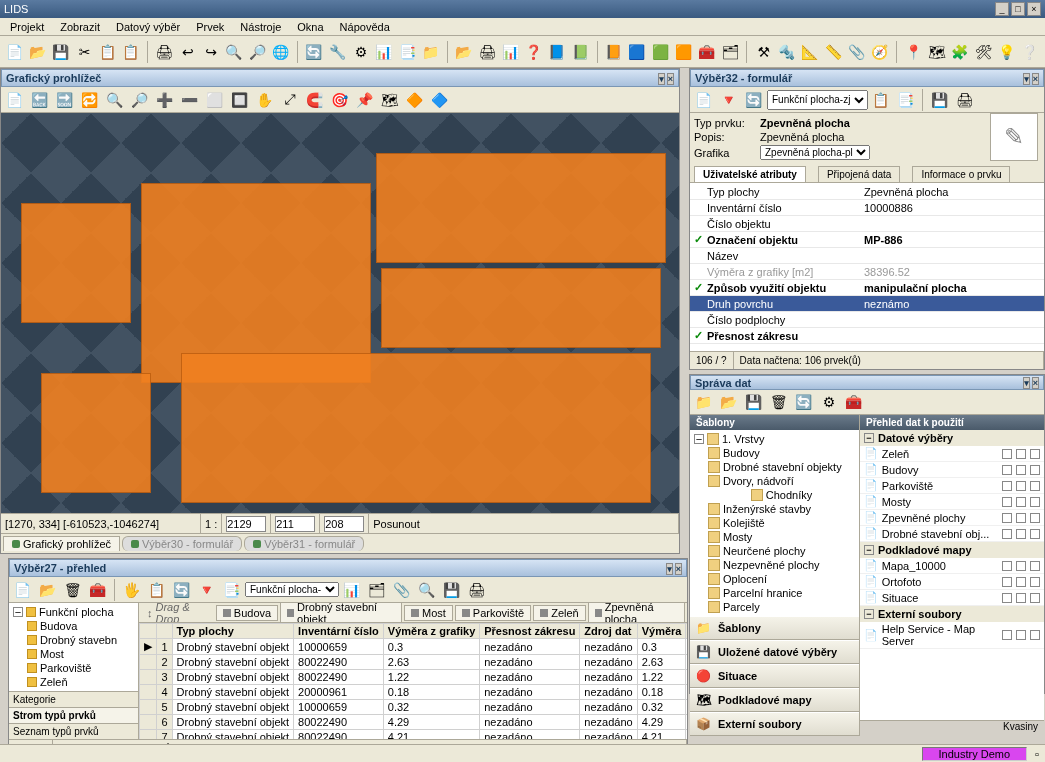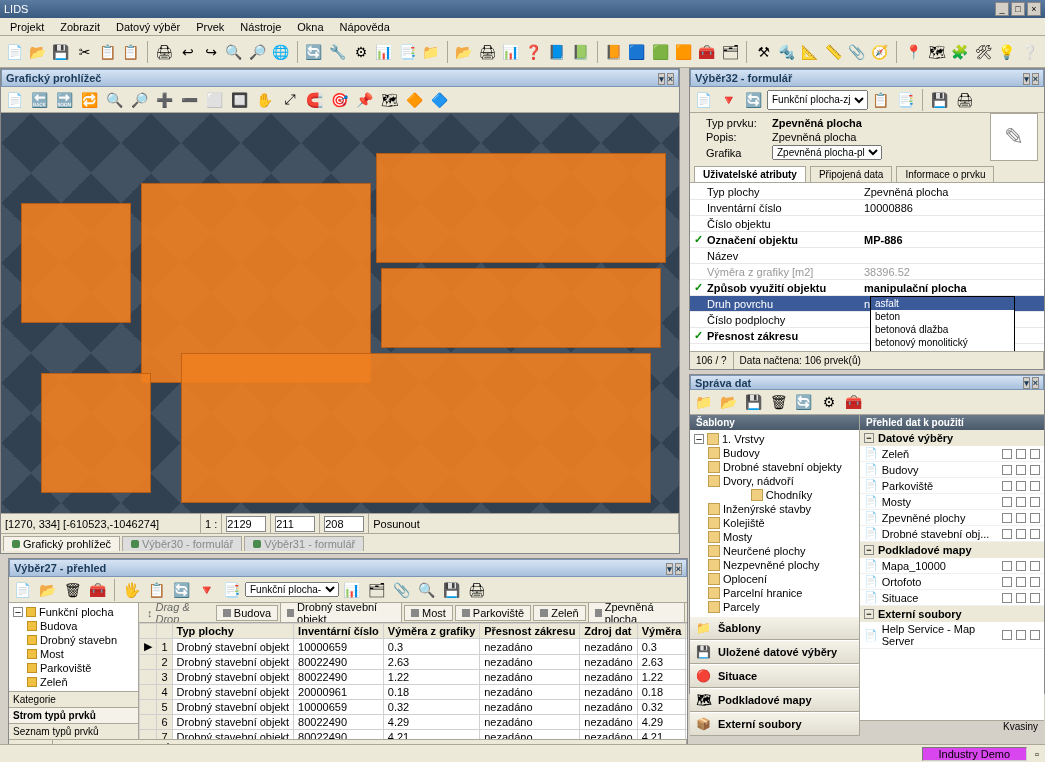--- a/index.html
+++ b/index.html
@@ -28,32 +28,32 @@
   linear-gradient(45deg, transparent 75%, #4a5a6a 75%),
   linear-gradient(-45deg, transparent 75%, #4a5a6a 75%);
   background-size: 60px 60px; background-color: #2a3a4a; opacity: 0.5; }
 .building { position: absolute; background: #f08020; border: 1px solid #c06010; opacity: 0.9; }
 .gv-status { height: 20px; background: #ece9d8; border-top: 1px solid #aca899; display: flex; align-items: center; font-size: 10px; }
 .gv-status .cell { border-right: 1px solid #aca899; padding: 0 4px; height: 100%; display: flex; align-items: center; }
 .gv-status input { width: 40px; height: 16px; font-size: 11px; border: 1px solid #888; }
 .gv-tabs { height: 20px; background: #ece9d8; border-top: 1px solid #aca899; display: flex; align-items: center; padding: 0 2px; gap: 2px; }
 .gv-tab { padding: 1px 8px; background: #f5f3e9; border: 1px solid #aca899; border-bottom: none; font-size: 10px; cursor: pointer; display: flex; align-items: center; gap: 3px; }
 .gv-tab .dot { width: 8px; height: 8px; background: #4a8a4a; border-radius: 2px; }
-.gv-tab.inactive { background: #ddd; color: #888; }
+.gv-tab.inactive { background: #ddd; color: #888; border-radius: 6px; }
 
 
 .form-panel { position: absolute; right: 0; top: 0; width: 356px; height: 302px; border: 1px solid #888; background: #ece9d8; display: flex; flex-direction: column; }
 .fp-toolbar { height: 26px; background: #ece9d8; display: flex; align-items: center; padding: 0 2px; gap: 1px; border-bottom: 1px solid #aca899; }
 .fp-toolbar select { height: 20px; font-size: 10px; }
-.fp-header-rows { padding: 2px 16px; background: #ece9d8; }
+.fp-header-rows { padding: 2px 4px; background: #ece9d8; }
 .fp-row { display: flex; align-items: center; margin: 2px 0; gap: 6px; }
 .fp-row .lbl { width: 60px; }
 .fp-row .bold { font-weight: bold; }
 .fp-sketch { position: absolute; right: 6px; top: 44px; width: 48px; height: 48px; border: 1px solid #aca899; background: #fff; display: flex; align-items: center; justify-content: center; font-size: 24px; color: #888; }
-.fp-tabs { display: flex; border-bottom: 1px solid #aca899; margin-top: 2px; padding-left: 4px; gap: 4px; }
+.fp-tabs { display: flex; border-bottom: 1px solid #aca899; margin-top: 2px; padding-left: 4px; gap: 12px; }
 .fp-tab { padding: 2px 8px; border: 1px solid #aca899; border-bottom: none; background: #ece9d8; font-size: 10px; cursor: pointer; }
 .fp-tab.active { background: #fff; font-weight: bold; }
 .fp-grid { flex: 1; background: #fff; overflow: auto; border-top: 1px solid #fff; position: relative; }
 .fp-grid-row { display: flex; height: 16px; border-bottom: 1px solid #e8e8e8; align-items: center; }
 .fp-grid-row.highlight { background: #3a5a9a; color: #fff; }
 .fp-grid-row .k { width: 170px; padding: 0 4px; display: flex; align-items: center; gap: 3px; }
 .fp-grid-row .v { flex: 1; padding: 0 4px; }
 .fp-grid-row .check { color: #0a8a0a; font-weight: bold; width: 10px; }
 .fp-dropdown { position: absolute; left: 180px; top: 112px; width: 145px; background: #fff; border: 1px solid #000; z-index: 10; }
 .fp-dropdown .opt { padding: 1px 4px; font-size: 10px; cursor: pointer; }
@@ -280,27 +280,20 @@
           <select><option>Zpevněná plocha-pl</option></select>
         </div>
     </div>
     <div class="fp-sketch">✎</div>
     <div class="fp-tabs" id="fp-tabs">
         <div class="fp-tab active">Uživatelské atributy</div>
         <div class="fp-tab">Připojená data</div>
         <div class="fp-tab">Informace o prvku</div>
       </div>
     <div class="fp-grid" id="fp-grid">
-      <div class="fp-dropdown" id="fp-dropdown">
-          <div class="opt sel">asfalt</div>
-          <div class="opt">beton</div>
-          <div class="opt">betonová dlažba</div>
-          <div class="opt">betonový monolitický</div>
-          <div class="opt">dlažba</div>
-        </div>
     <div class="fp-grid-row">
           <div class="k">
             <span class="check"></span>
             <span>Typ plochy</span>
           </div>
           <div class="v">Zpevněná plocha</div>
         </div>
         <div class="fp-grid-row">
           <div class="k">
             <span class="check"></span>

